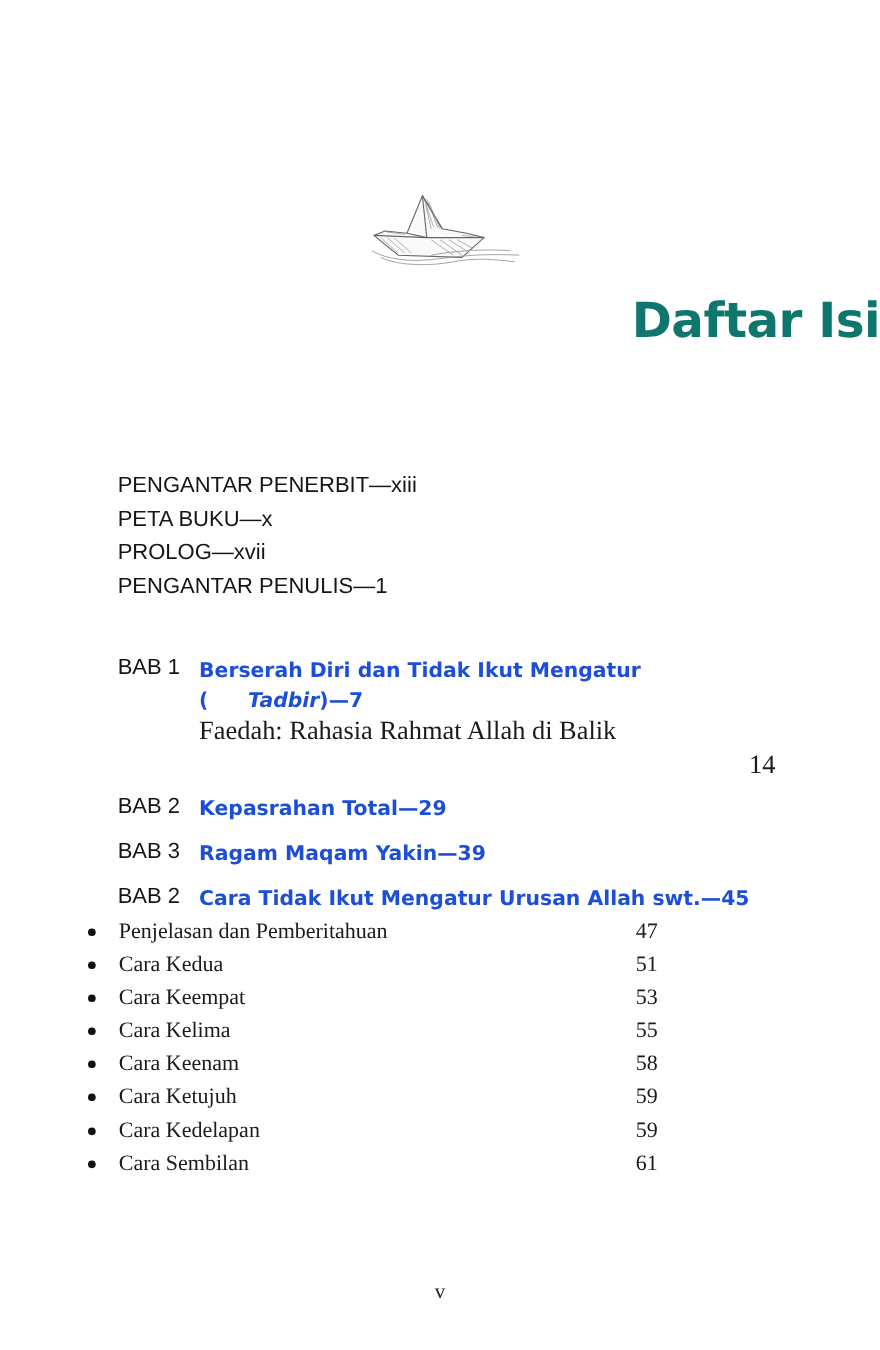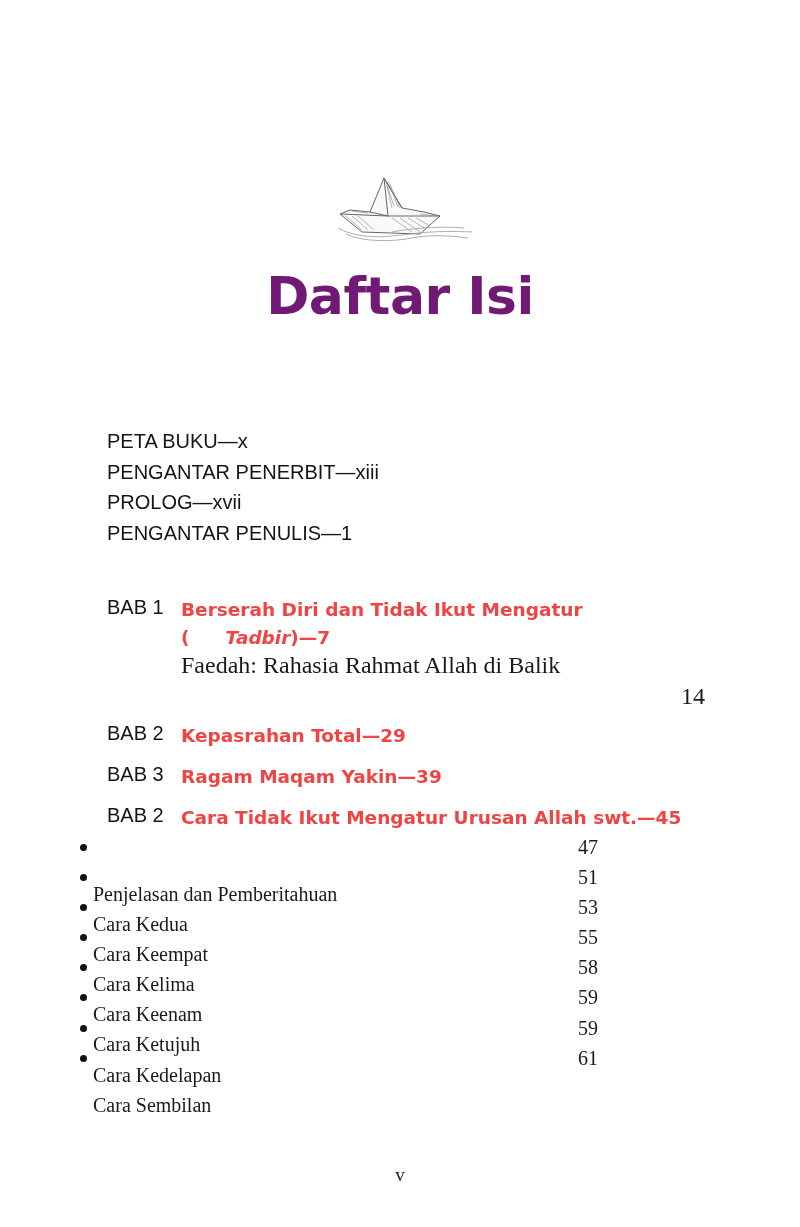--- a/index.html
+++ b/index.html
@@ -1,40 +1,40 @@
 <!DOCTYPE html>
 <html><head>
 <meta charset="utf-8">
 <style>
   html, body { margin: 0; padding: 0; background: #ffffff; }
   body { width: 800px; height: 1227px; position: relative; color: #111; overflow: hidden; }
 
   .boat { position: absolute; left: 332px; top: 172px; width: 146px; height: 74px; }
 
-  .title { position: absolute; left: 0; width: 800px; top: 266px; text-align: center;
-           font-family: "DejaVu Sans", sans-serif; font-weight: bold; font-size: 52px;
-           letter-spacing: -0.5px; color: #701a75; }
+  .title { position: absolute; left: 0; width: 800px; top: 266px; text-align: right;
+           font-family: "DejaVu Sans", sans-serif; font-weight: bold; font-size: 44px;
+           letter-spacing: -0.5px; color: #0f766e; }
 
   .front { position: absolute; left: 107px; top: 426px; }
   .front .row { font-family: "Liberation Sans", sans-serif; font-size: 20px; line-height: 30.5px; color: #151515; }
 
   .chapter { position: absolute; left: 107px; width: 600px; }
   .bab-label { position: absolute; left: 0; top: 0; font-family: "Liberation Sans", sans-serif; font-size: 20px; color: #151515; }
   .bab-title { position: absolute; left: 74px; top: 0; font-family: "DejaVu Sans", sans-serif; font-weight: bold;
-               font-size: 18.5px; line-height: 28px; color: #ef4444; white-space: nowrap; }
+               font-size: 18.5px; line-height: 28px; color: #1d4ed8; white-space: nowrap; }
   .bab-title i { font-style: oblique; margin-left: 36px; }
 
   .sub { position: absolute; left: 74px; width: 524px; font-family: "Liberation Serif", serif; font-size: 24px;
          line-height: 30px; color: #1a1a1a; }
   .sub .pg { position: absolute; right: 0; }
 
   .bullets { position: absolute; left: 75px; top: 833px; width: 523px; }
   .bullet { position: relative; height: 30.1px; font-family: "Liberation Serif", serif; font-size: 20px; line-height: 28px; color: #1a1a1a; }
   .bullet .dot { position: absolute; left: 5px; top: 11px; width: 7px; height: 7px; border-radius: 50%; background: #111; }
-  .bullet .lbl { position: absolute; left: 18px; margin-top: 47px; }
+  .bullet .lbl { position: absolute; left: 33px; }
   .bullet .pg { position: absolute; right: 0; }
 
   .folio { position: absolute; left: 0; width: 800px; top: 1164px; text-align: center;
            font-family: "Liberation Serif", serif; font-size: 19px; color: #222; }
 </style>
 </head>
 <body>
 
 <svg class="boat" viewBox="0 0 146 74">
   <g fill="none" stroke="#666" stroke-width="1">
@@ -62,22 +62,22 @@
   <g fill="none" stroke="#999" stroke-width="0.8">
     <path d="M6 56 C20 64, 40 66, 60 64 C80 62, 100 58, 140 60"></path>
     <path d="M14 62 C30 70, 60 70, 80 66 C100 62, 120 64, 136 66"></path>
     <path d="M60 60 C80 56, 110 54, 132 56"></path>
   </g>
 </svg>
 
 <div class="title">Daftar Isi</div>
 
 <div class="front">
+  <div class="row">PENGANTAR PENERBIT—xiii</div>
   <div class="row">PETA BUKU—x</div>
-  <div class="row">PENGANTAR PENERBIT—xiii</div>
   <div class="row">PROLOG—xvii</div>
   <div class="row">PENGANTAR PENULIS—1</div>
 </div>
 
 <div class="chapter" style="top:596px;">
   <div class="bab-label">BAB 1</div>
   <div class="bab-title">
     <div>Berserah Diri dan Tidak Ikut Mengatur</div>
     <div><span>(</span><i>Tadbir</i><span>)—7</span></div>
   </div>

